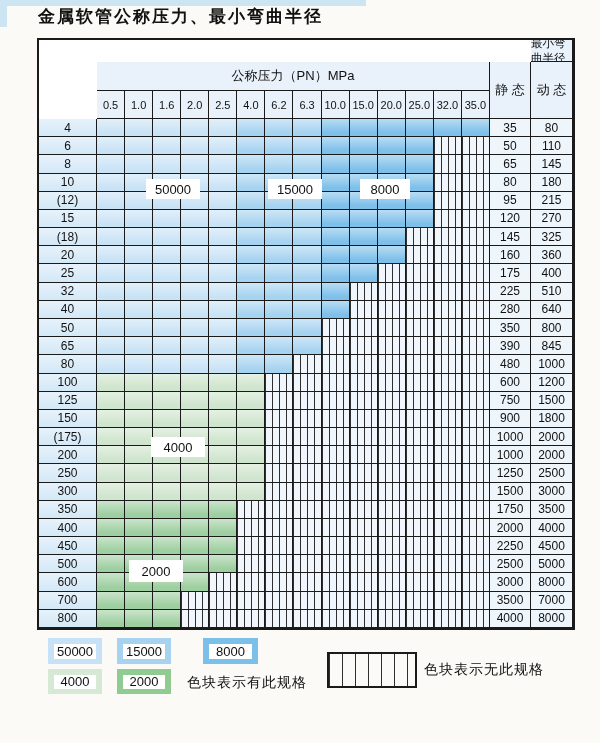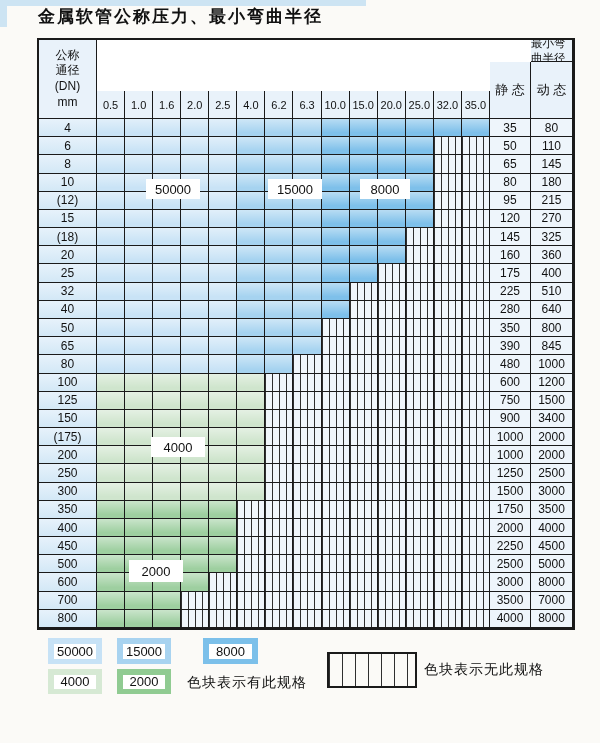--- a/index.html
+++ b/index.html
@@ -55,27 +55,22 @@
 </style>
 </head>
 <body>
 
 <div class="top-strip" style="background: rgb(205, 228, 243);"></div>
 <div class="corner-notch" style="background: rgb(205, 228, 243);"></div>
 
 <div class="page-title">金属软管公称压力、最小弯曲半径</div>
 
 <div class="spec-table">
-  <div class="cell hd corner">
-    <span>公称</span>
-    <span>通径</span>
-    <span>(DN)</span>
-    <span>mm</span>
-  </div>
   <div class="cell hd hd-radius">最小弯曲半径</div>
+  <div class="cell hd hd-press">公称压力（PN）MPa</div>
   <div class="cell hd hd-static">静 态</div>
   <div class="cell hd hd-dynamic">动 态</div>
 
 <div class="cell p-head" style="grid-area: 3 / 2;">0.5</div>
     <div class="cell p-head" style="grid-area: 3 / 3;">1.0</div>
     <div class="cell p-head" style="grid-area: 3 / 4;">1.6</div>
     <div class="cell p-head" style="grid-area: 3 / 5;">2.0</div>
     <div class="cell p-head" style="grid-area: 3 / 6;">2.5</div>
     <div class="cell p-head" style="grid-area: 3 / 7;">4.0</div>
     <div class="cell p-head" style="grid-area: 3 / 8;">6.2</div>
@@ -367,21 +362,21 @@
     <div class="cell spec" style="grid-area: 20 / 7; background-color: rgb(207, 229, 205);"></div>
     <div class="cell hatch" style="grid-area: 20 / 8; background-color: rgb(240, 246, 251);"></div>
     <div class="cell hatch" style="grid-area: 20 / 9; background-color: rgb(240, 246, 251);"></div>
     <div class="cell hatch" style="grid-area: 20 / 10; background-color: rgb(240, 246, 251);"></div>
     <div class="cell hatch" style="grid-area: 20 / 11; background-color: rgb(240, 246, 251);"></div>
     <div class="cell hatch" style="grid-area: 20 / 12; background-color: rgb(240, 246, 251);"></div>
     <div class="cell hatch" style="grid-area: 20 / 13; background-color: rgb(240, 246, 251);"></div>
     <div class="cell hatch" style="grid-area: 20 / 14; background-color: rgb(240, 246, 251);"></div>
     <div class="cell hatch" style="grid-area: 20 / 15; background-color: rgb(240, 246, 251);"></div>
     <div class="cell val" style="grid-area: 20 / 16;">900</div>
-    <div class="cell val" style="grid-area: 20 / 17;">3400</div>
+    <div class="cell val" style="grid-area: 20 / 17;">1800</div>
     <div class="cell row-label" style="grid-area: 21 / 1;">(175)</div>
     <div class="cell spec" style="grid-area: 21 / 2; background-color: rgb(207, 229, 205);"></div>
     <div class="cell spec" style="grid-area: 21 / 3; background-color: rgb(207, 229, 205);"></div>
     <div class="cell spec" style="grid-area: 21 / 4; background-color: rgb(207, 229, 205);"></div>
     <div class="cell spec" style="grid-area: 21 / 5; background-color: rgb(207, 229, 205);"></div>
     <div class="cell spec" style="grid-area: 21 / 6; background-color: rgb(207, 229, 205);"></div>
     <div class="cell spec" style="grid-area: 21 / 7; background-color: rgb(207, 229, 205);"></div>
     <div class="cell hatch" style="grid-area: 21 / 8; background-color: rgb(240, 246, 251);"></div>
     <div class="cell hatch" style="grid-area: 21 / 9; background-color: rgb(240, 246, 251);"></div>
     <div class="cell hatch" style="grid-area: 21 / 10; background-color: rgb(240, 246, 251);"></div>

